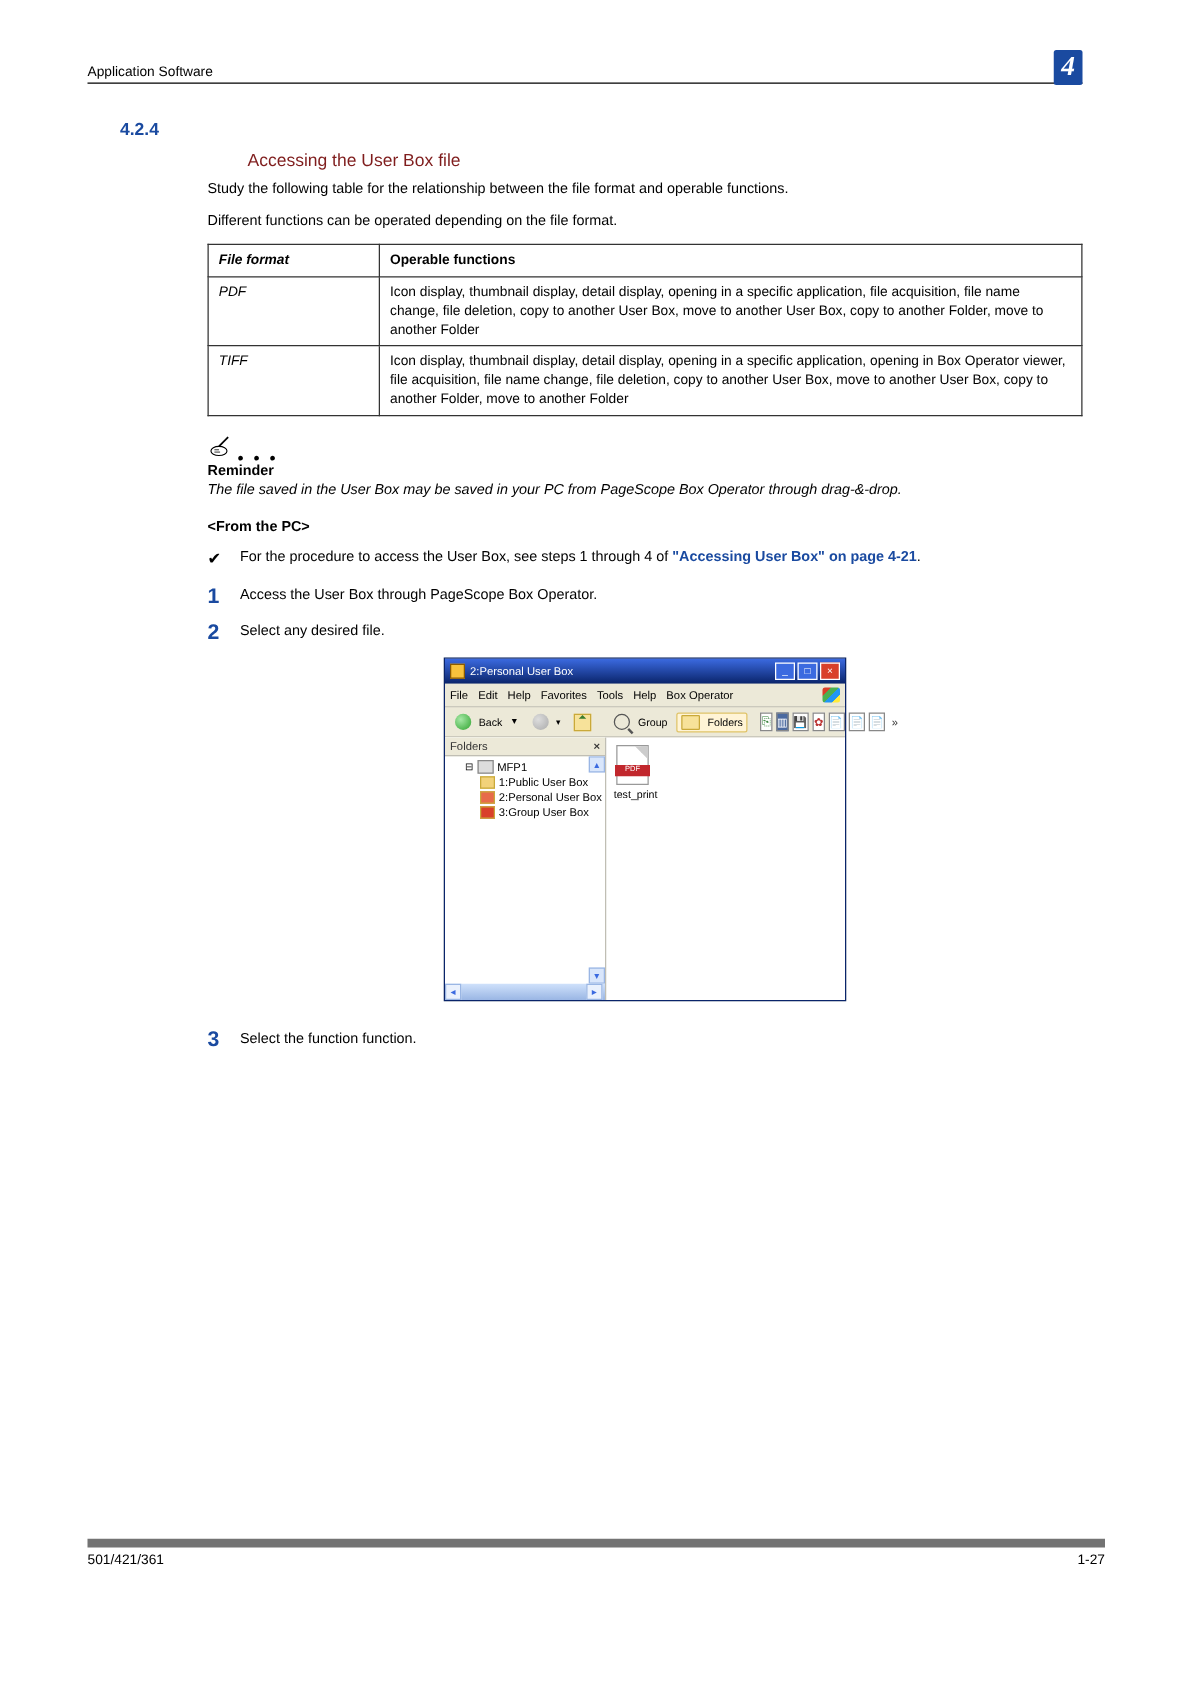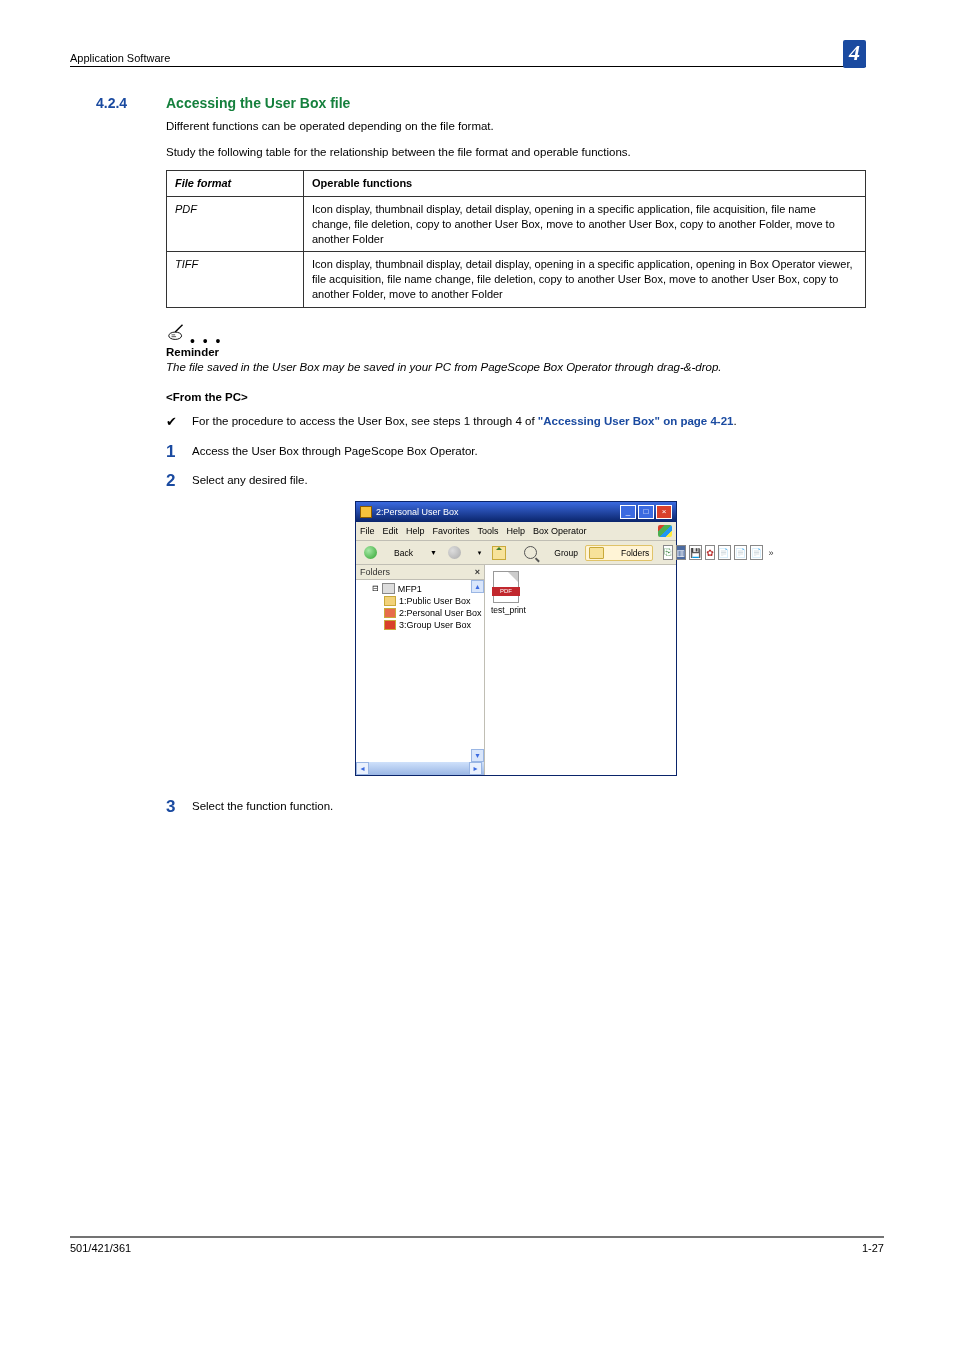--- a/index.html
+++ b/index.html
@@ -40,31 +40,33 @@
     transform: translateY(4px);
   }
   .content {
     padding-top: 28px;
     padding-left: 26px;
   }
   .sec-row {
     display: flex;
     align-items: flex-start;
     margin-bottom: 8px;
+    gap: 32px;
   }
   .sec-num {
     width: 70px;
     font-size: 14px;
     font-weight: bold;
     color: #1a4aa0;
   }
   .sec-title {
     font-size: 14px;
-    font-weight: bold;
-    color: #15803d;
+    font-weight: normal;
+    color: #7f1d1d;
+    margin-top: 25px;
   }
   .body-block {
     margin-left: 70px;
     font-size: 11.5px;
     line-height: 1.35;
   }
   .body-block p {
     margin: 0 0 10px 0;
   }
   table.op {
@@ -188,21 +190,21 @@
   .winflag {
     width:14px; height:12px;
     background: linear-gradient(135deg,#d9402a 0 25%, #4caf50 25% 50%, #2196f3 50% 75%, #ffeb3b 75% 100%);
     border-radius:2px;
   }
   .toolbar {
     background:#ece9d8; padding:2px 4px; display:flex; gap:3px;
     border-bottom:1px solid #c0beb4; height:19px; align-items:center;
   }
   .tbtn {
-    display:flex; align-items:center; gap:17px; padding:1px 3px;
+    display:flex; align-items:center; gap:6px; padding:1px 3px;
     border:1px solid transparent; border-radius:2px; font-size:8.5px;
   }
   .circ { width:13px; height:13px; border-radius:50%; display:inline-block; }
   .circ.green { background:radial-gradient(circle at 35% 35%, #a6e8a6, #2ea32e); }
   .circ.grey  { background:radial-gradient(circle at 35% 35%, #ddd, #aaa); }
   .up-ic { width:12px; height:12px; background:#f7e29a; border:1px solid #c9a93a; position:relative; }
   .up-ic::after{content:"";position:absolute;left:3px;top:-3px;border:3px solid transparent;border-bottom-color:#3a7d2e;}
   .mag-ic { width:11px; height:11px; border:1.5px solid #555; border-radius:50%; position:relative; }
   .mag-ic::after{content:"";position:absolute;width:5px;height:1.5px;background:#555;right:-4px;bottom:-2px;transform:rotate(45deg);}
   .fold-ic { width:13px; height:10px; background:#f7e29a; border:1px solid #c9a93a; border-radius:1px; }
@@ -261,42 +263,42 @@
   .pdf-ic::before{
     content:""; position:absolute; top:0; right:0;
     border:5px solid transparent; border-top-color:#ccc; border-right-color:#ccc;
   }
   .pdf-band {
     position:absolute; bottom:6px; left:-2px; right:-2px; height:9px;
     background:#c1272d; color:#fff; font-size:6px; text-align:center; line-height:9px;
   }
   .footer {
     position:absolute; bottom:30px; left:70px; right:70px;
-    border-top:2px solid #737373; padding-top:4px;
+    border-top:7px solid #737373; padding-top:4px;
     display:flex; justify-content:space-between; font-size:11px;
   }
 </style>
 </head>
 <body>
 
 <div class="page">
   <div class="header-row">
     <span class="header-left">Application Software</span>
     <span class="chapter-badge">4</span>
   </div>
 
   <div class="content">
     <div class="sec-row">
       <span class="sec-num">4.2.4</span>
       <span class="sec-title">Accessing the User Box file</span>
     </div>
 
     <div class="body-block">
+      <p>Study the following table for the relationship between the file format and operable functions.</p>
       <p>Different functions can be operated depending on the file format.</p>
-      <p>Study the following table for the relationship between the file format and operable functions.</p>
 
       <table class="op">
         <tbody>
             <tr>
           <th class="col1">File format</th>
           <th>Operable functions</th>
         </tr>
         <tr>
           <td class="col1">PDF</td>
           <td>Icon display, thumbnail display, detail display, opening in a specific application, file acquisition, file name change, file deletion, copy to another User Box, move to another User Box, copy to another Folder, move to another Folder</td>

